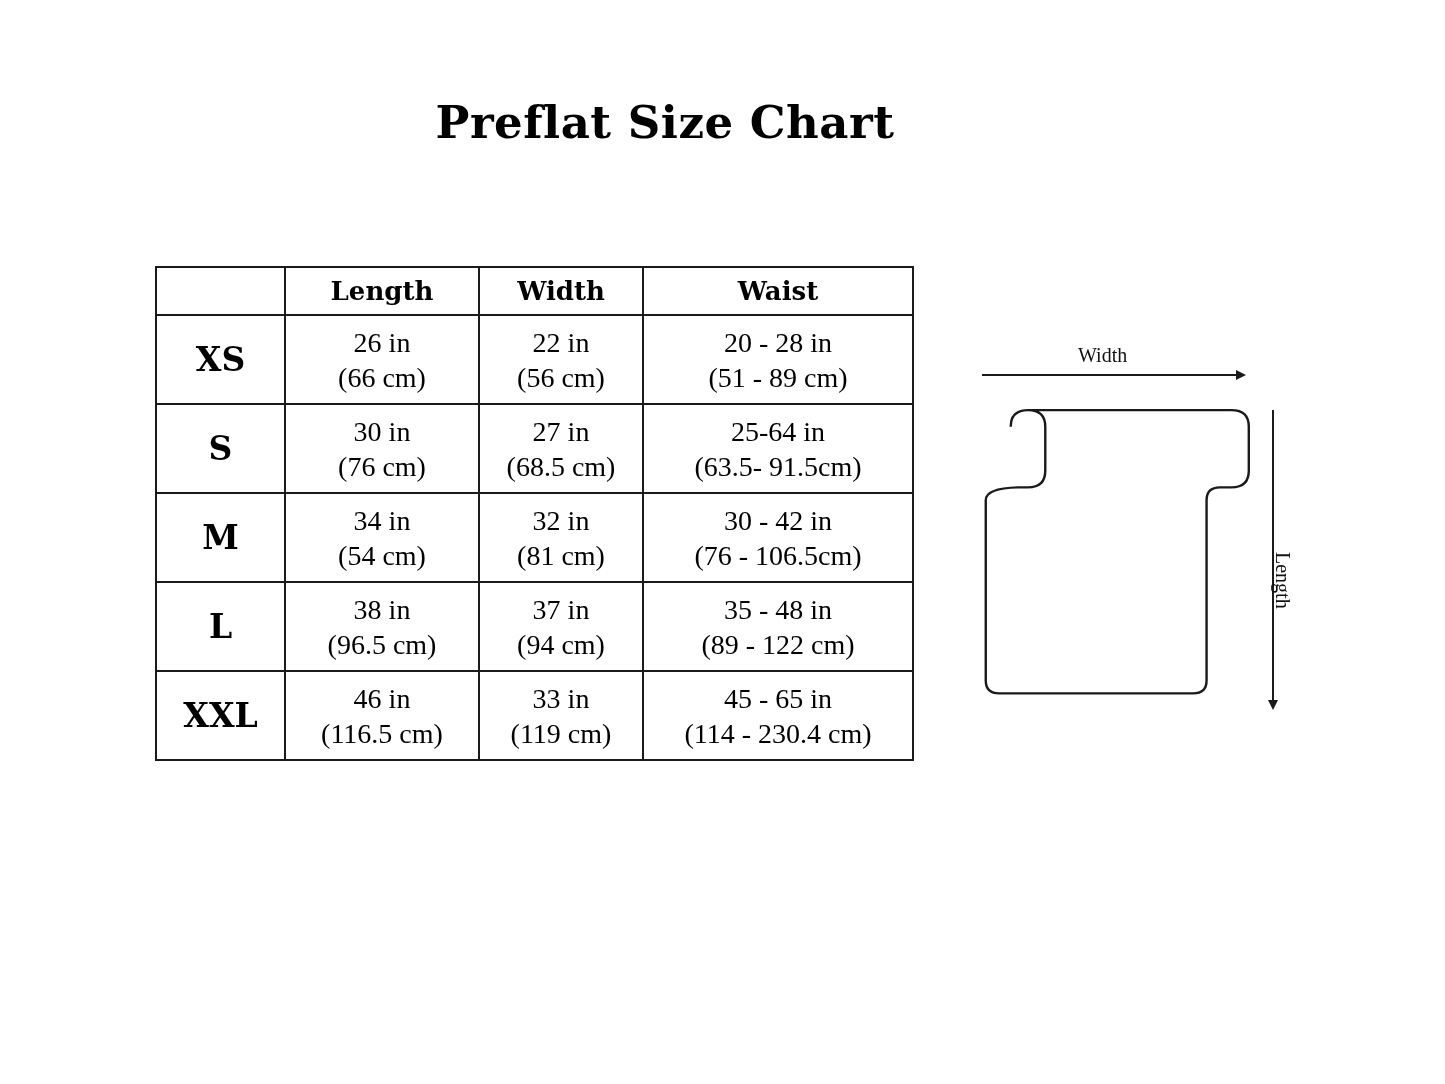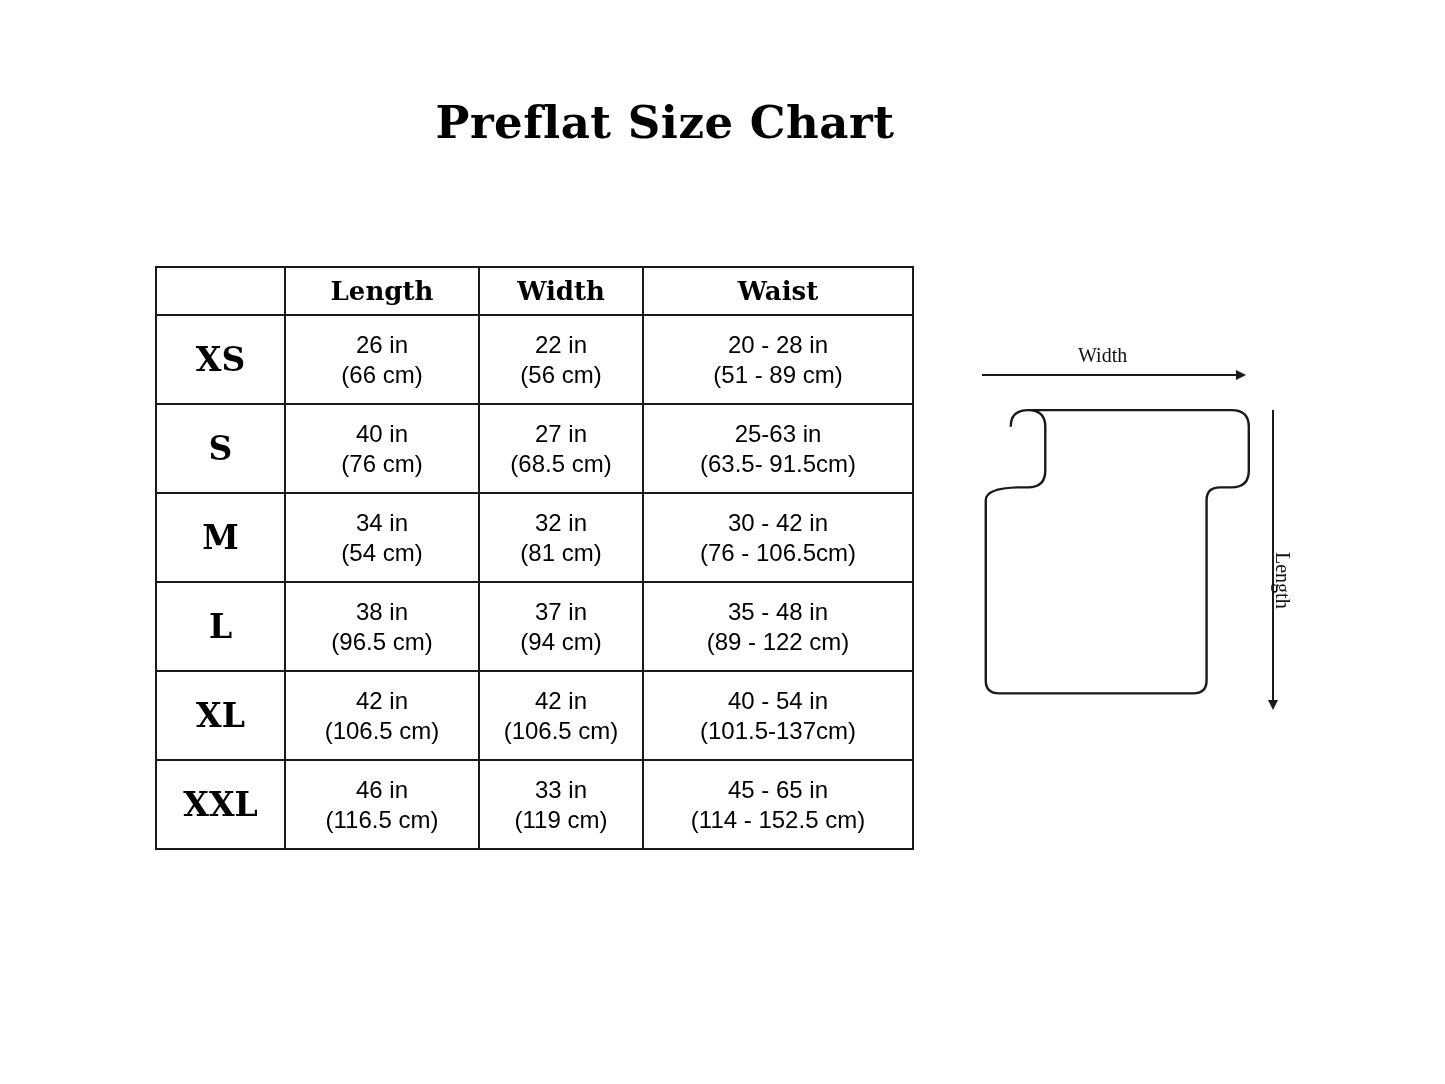--- a/index.html
+++ b/index.html
@@ -62,22 +62,22 @@
   }
   thead th.blank {
     font-size: 0;
   }
   tbody th.size-label {
     font-family: "DejaVu Serif", serif;
     font-weight: bold;
     font-size: 33px;
   }
   tbody td {
-    font-size: 24px;
-    font-family: Liberation Sans, sans-serif;
+    font-size: 28px;
+    font-family: Liberation Serif, serif;
   }
   tbody tr { height: 89px; }
   .cell-line { display: block; }
   .cell-line.metric { margin-top: 0px; text-align: center; }
 
   
   #diagram {
     position: absolute;
     left: 960px;
     top: 330px;
@@ -136,29 +136,29 @@
           <span class="cell-line metric">(56 cm)</span>
         </td>
         <td>
           <span class="cell-line">20 - 28 in</span>
           <span class="cell-line metric">(51 - 89 cm)</span>
         </td>
       </tr>
       <tr>
         <th class="size-label">S</th>
         <td>
-          <span class="cell-line">40 in</span>
+          <span class="cell-line">30 in</span>
           <span class="cell-line metric">(76 cm)</span>
         </td>
         <td>
           <span class="cell-line">27 in</span>
           <span class="cell-line metric">(68.5 cm)</span>
         </td>
         <td>
-          <span class="cell-line">25-63 in</span>
+          <span class="cell-line">25-64 in</span>
           <span class="cell-line metric">(63.5- 91.5cm)</span>
         </td>
       </tr>
       <tr>
         <th class="size-label">M</th>
         <td>
           <span class="cell-line">34 in</span>
           <span class="cell-line metric">(54 cm)</span>
         </td>
         <td>
@@ -179,47 +179,32 @@
         <td>
           <span class="cell-line">37 in</span>
           <span class="cell-line metric">(94 cm)</span>
         </td>
         <td>
           <span class="cell-line">35 - 48 in</span>
           <span class="cell-line metric">(89 - 122 cm)</span>
         </td>
       </tr>
       <tr>
-        <th class="size-label">XL</th>
-        <td>
-          <span class="cell-line">42 in</span>
-          <span class="cell-line metric">(106.5 cm)</span>
-        </td>
-        <td>
-          <span class="cell-line">42 in</span>
-          <span class="cell-line metric">(106.5 cm)</span>
-        </td>
-        <td>
-          <span class="cell-line">40 - 54 in</span>
-          <span class="cell-line metric">(101.5-137cm)</span>
-        </td>
-      </tr>
-      <tr>
         <th class="size-label">XXL</th>
         <td>
           <span class="cell-line">46 in</span>
           <span class="cell-line metric">(116.5 cm)</span>
         </td>
         <td>
           <span class="cell-line">33 in</span>
           <span class="cell-line metric">(119 cm)</span>
         </td>
         <td>
           <span class="cell-line">45 - 65 in</span>
-          <span class="cell-line metric">(114 - 152.5 cm)</span>
+          <span class="cell-line metric">(114 - 230.4 cm)</span>
         </td>
       </tr>
     </tbody>
   </table>
 </div>
 
 <div id="diagram">
   <svg width="400" height="420" viewBox="0 0 400 420">
 
     <g stroke="#1a1a1a" stroke-width="2" fill="none">

